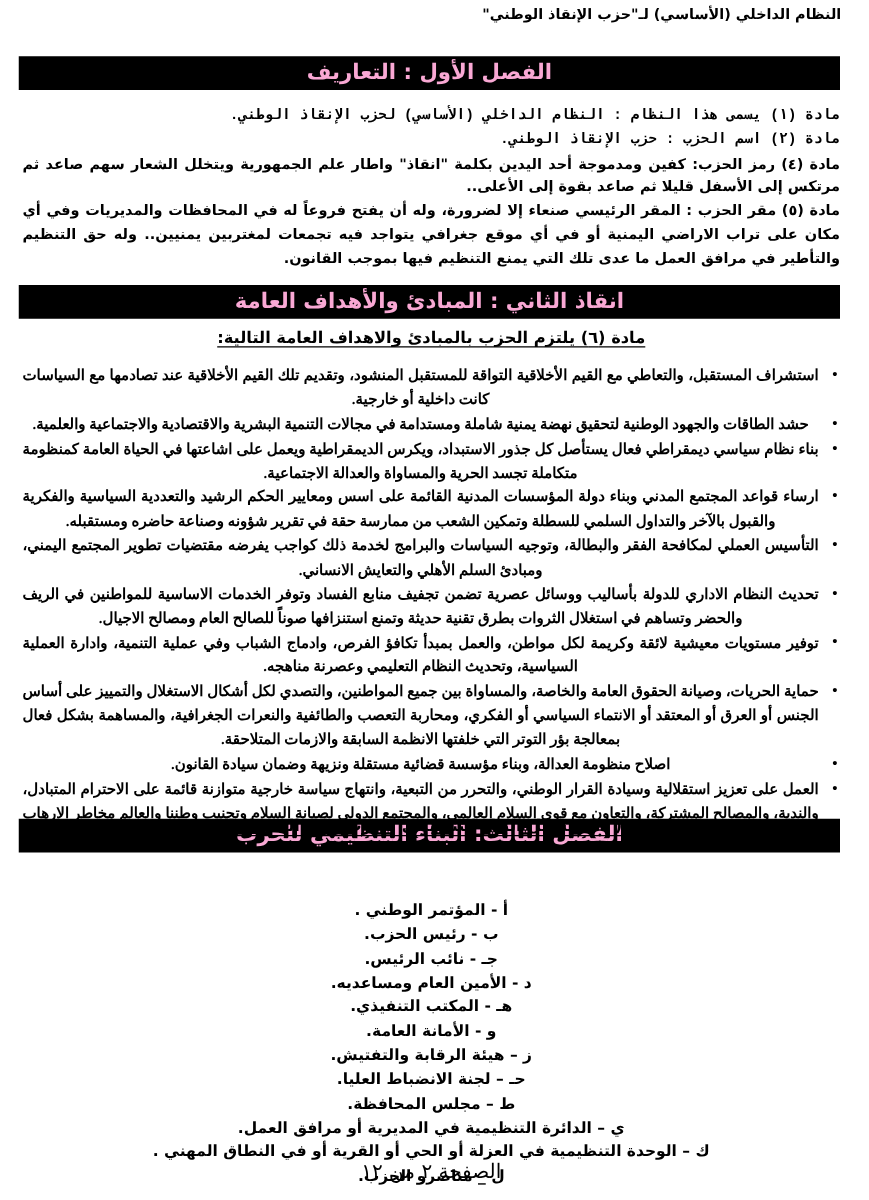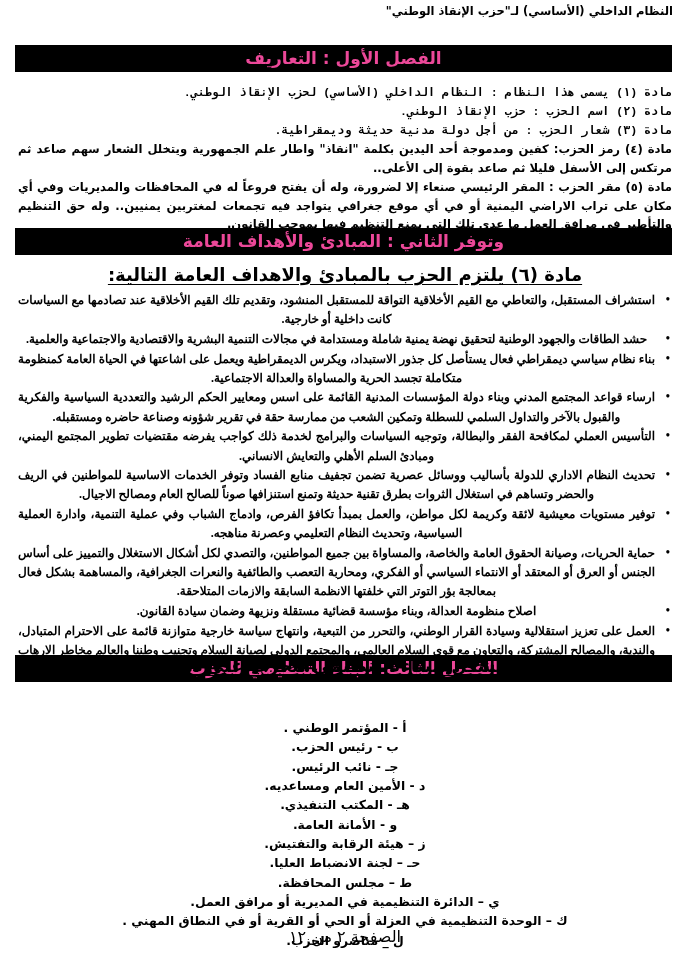--- a/index.html
+++ b/index.html
@@ -39,21 +39,21 @@
     white-space: nowrap;
   }
 
   
   .chapter-bar {
     position: absolute;
     left: 15px;
     right: 23px;
     height: 27px;
     background: #000000;
-    color: #ec4899;
+    color: #f9a8d4;
     display: flex;
     align-items: center;
     justify-content: center;
     font-size: 17px;
     font-weight: bold;
     line-height: 1;
     box-sizing: border-box;
     overflow: hidden;
   }
   .chapter-bar span { display: block; }
@@ -82,21 +82,21 @@
     text-align: justify;
     text-align-last: right;
   }
 
   
   .article-head {
     position: absolute;
     right: 23px;
     left: 18px;
     text-align: center;
-    font-size: 18px;
+    font-size: 13px;
     font-weight: bold;
     line-height: 1.3;
   }
   .article-head u {
     text-decoration: underline;
     text-underline-offset: 3px;
   }
 
   
   .bullets {
@@ -173,27 +173,26 @@
 
   <div class="doc-header">النظام الداخلي (الأساسي) لـ"حزب الإنقاذ الوطني"</div>
 
   <div class="chapter-bar" id="bar-1">
     <span>الفصل الأول : التعاريف</span>
   </div>
 
   <div class="block lines" id="art-1-5">
     <span class="art-line">مادة (١) يسمى هذا النظام : النظام الداخلي (الأساسي) لحزب الإنقاذ الوطني.</span>
     <span class="art-line">مادة (٢) اسم الحزب : حزب الإنقاذ الوطني.</span>
-    <span class="art-line">مادة (٣) شعار الحزب : من أجل دولة مدنية حديثة وديمقراطية.</span>
     <span class="art-just">مادة (٤) رمز الحزب: كفين ومدموجة أحد اليدين بكلمة "انقاذ" واطار علم الجمهورية ويتخلل الشعار سهم صاعد ثم مرتكس إلى الأسفل قليلا ثم صاعد بقوة إلى الأعلى..</span>
     <span class="art-just">مادة (٥) مقر الحزب : المقر الرئيسي صنعاء إلا لضرورة، وله أن يفتح فروعاً له في المحافظات والمديريات وفي أي مكان على تراب الاراضي اليمنية أو في أي موقع جغرافي يتواجد فيه تجمعات لمغتربين يمنيين.. وله حق التنظيم والتأطير في مرافق العمل ما عدى تلك التي يمنع التنظيم فيها بموجب القانون.</span>
   </div>
 
   <div class="chapter-bar" id="bar-2">
-    <span>وتوفر الثاني : المبادئ والأهداف العامة</span>
+    <span>انقاذ الثاني : المبادئ والأهداف العامة</span>
   </div>
 
   <div class="article-head" id="art-6-head">
     <u>مادة (٦) يلتزم الحزب بالمبادئ والاهداف العامة التالية:</u>
   </div>
 
   <ul class="bullets" id="bullets-6">
     <li>استشراف المستقبل، والتعاطي مع القيم الأخلاقية التواقة للمستقبل المنشود، وتقديم تلك القيم الأخلاقية عند تصادمها مع السياسات كانت داخلية أو خارجية.</li>
     <li>حشد الطاقات والجهود الوطنية لتحقيق نهضة يمنية شاملة ومستدامة في مجالات التنمية البشرية والاقتصادية والاجتماعية والعلمية.</li>
     <li>بناء نظام سياسي ديمقراطي فعال يستأصل كل جذور الاستبداد، ويكرس الديمقراطية ويعمل على اشاعتها في الحياة العامة كمنظومة متكاملة تجسد الحرية والمساواة والعدالة الاجتماعية.</li>

